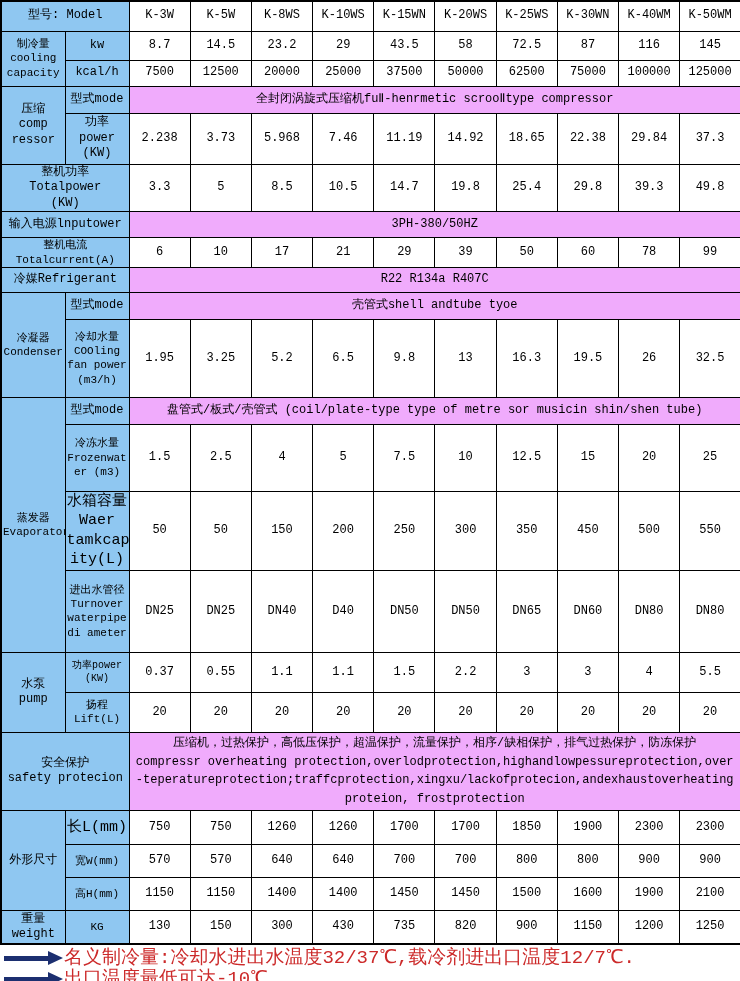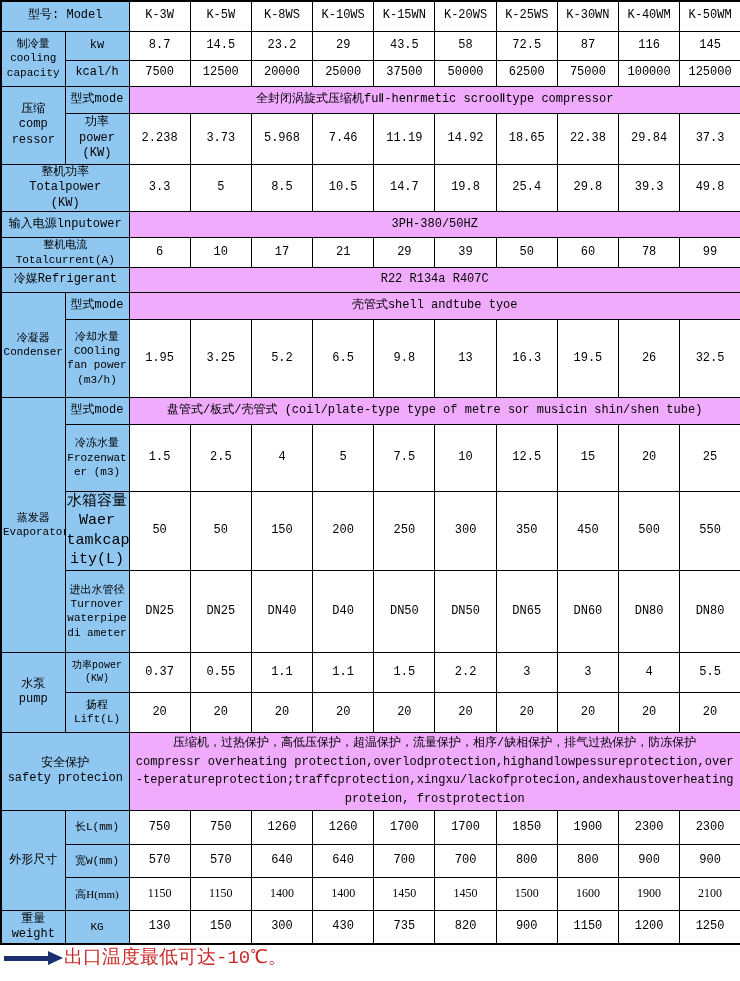--- a/index.html
+++ b/index.html
@@ -246,21 +246,21 @@
         <td class="val">20</td>
       </tr>
       <tr style="height: 78px;">
         <td colspan="2" class="lab">安全保护
 safety protecion</td>
         <td colspan="10" class="spanv safety">压缩机，过热保护，高低压保护，超温保护，流量保护，相序/缺相保护，排气过热保护，防冻保护
 compressr overheating protection,overlodprotection,highandlowpessureprotection,over-teperatureprotection;traffcprotection,xingxu/lackofprotecion,andexhaustoverheatingproteion,   frostprotection</td>
       </tr>
       <tr style="height: 34px;">
         <td rowspan="3" class="lab">外形尺寸</td>
-        <td class="lab" style="font-size: 11px;">长L(mm)</td>
+        <td class="lab" style="font-size: 15px;">长L(mm)</td>
         <td class="val">750</td>
         <td class="val">750</td>
         <td class="val">1260</td>
         <td class="val">1260</td>
         <td class="val">1700</td>
         <td class="val">1700</td>
         <td class="val">1850</td>
         <td class="val">1900</td>
         <td class="val">2300</td>
         <td class="val">2300</td>
@@ -271,21 +271,21 @@
         <td class="val">570</td>
         <td class="val">640</td>
         <td class="val">640</td>
         <td class="val">700</td>
         <td class="val">700</td>
         <td class="val">800</td>
         <td class="val">800</td>
         <td class="val">900</td>
         <td class="val">900</td>
       </tr>
-      <tr style="height: 33px; font-family: Liberation Serif, serif;">
+      <tr style="height: 33px;">
         <td class="lab" style="font-size: 11px;">高H(mm)</td>
         <td class="val">1150</td>
         <td class="val">1150</td>
         <td class="val">1400</td>
         <td class="val">1400</td>
         <td class="val">1450</td>
         <td class="val">1450</td>
         <td class="val">1500</td>
         <td class="val">1600</td>
         <td class="val">1900</td>
@@ -305,15 +305,19 @@
         <td class="val">1150</td>
         <td class="val">1200</td>
         <td class="val">1250</td>
       </tr>
     </tbody>
 </table>
 
 <div class="notes">
   <div class="note-row">
     <span class="arrow"></span>
+    <span class="note-text">名义制冷量:冷却水进出水温度32/37℃,载冷剂进出口温度12/7℃.</span>
+  </div>
+  <div class="note-row">
+    <span class="arrow"></span>
     <span class="note-text">出口温度最低可达-10℃。</span>
   </div>
 </div>
 
 </body></html>

